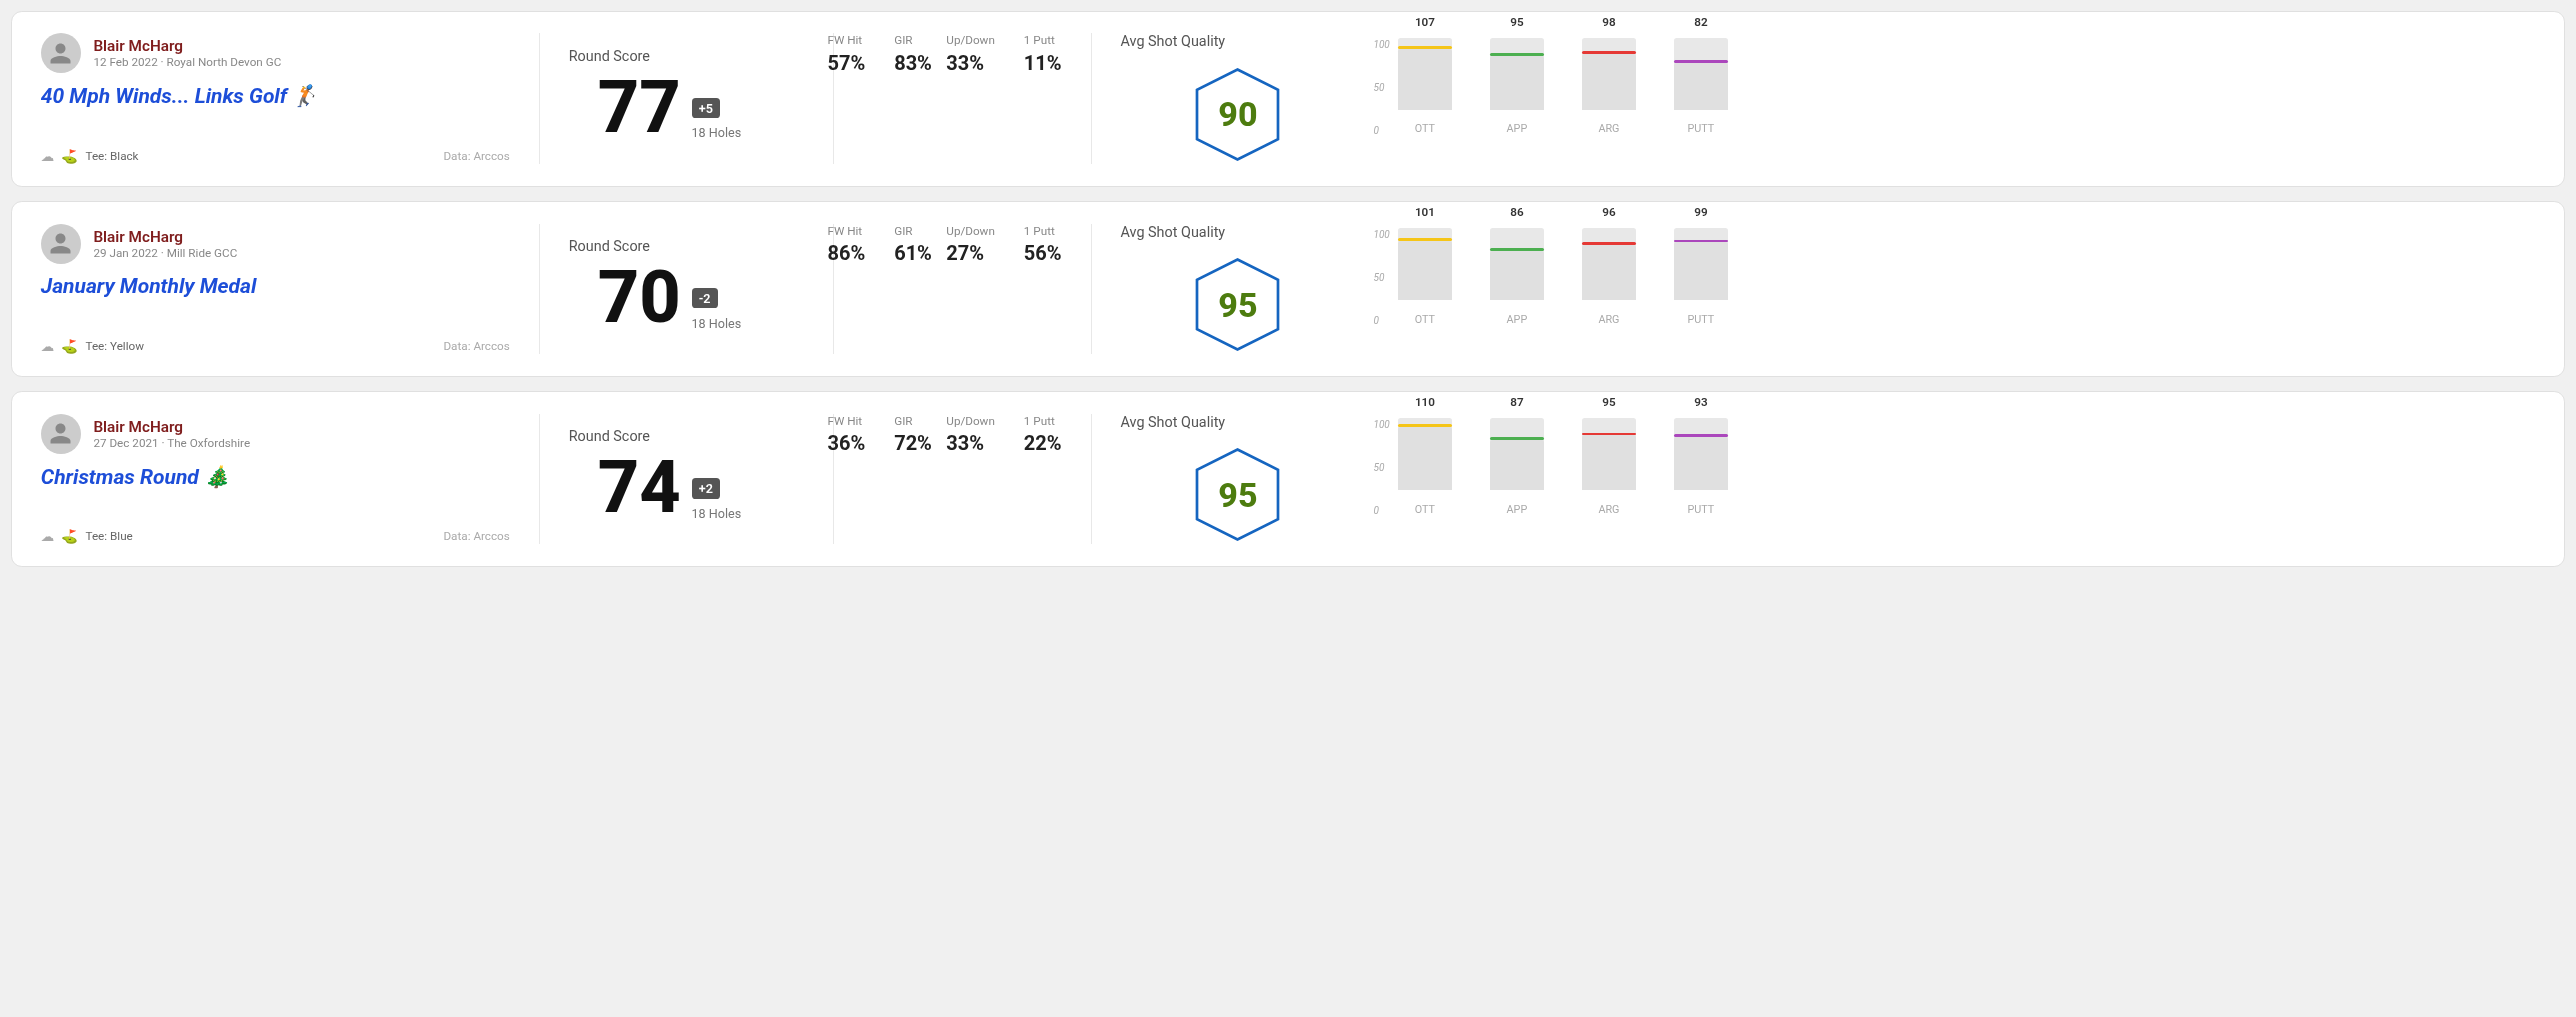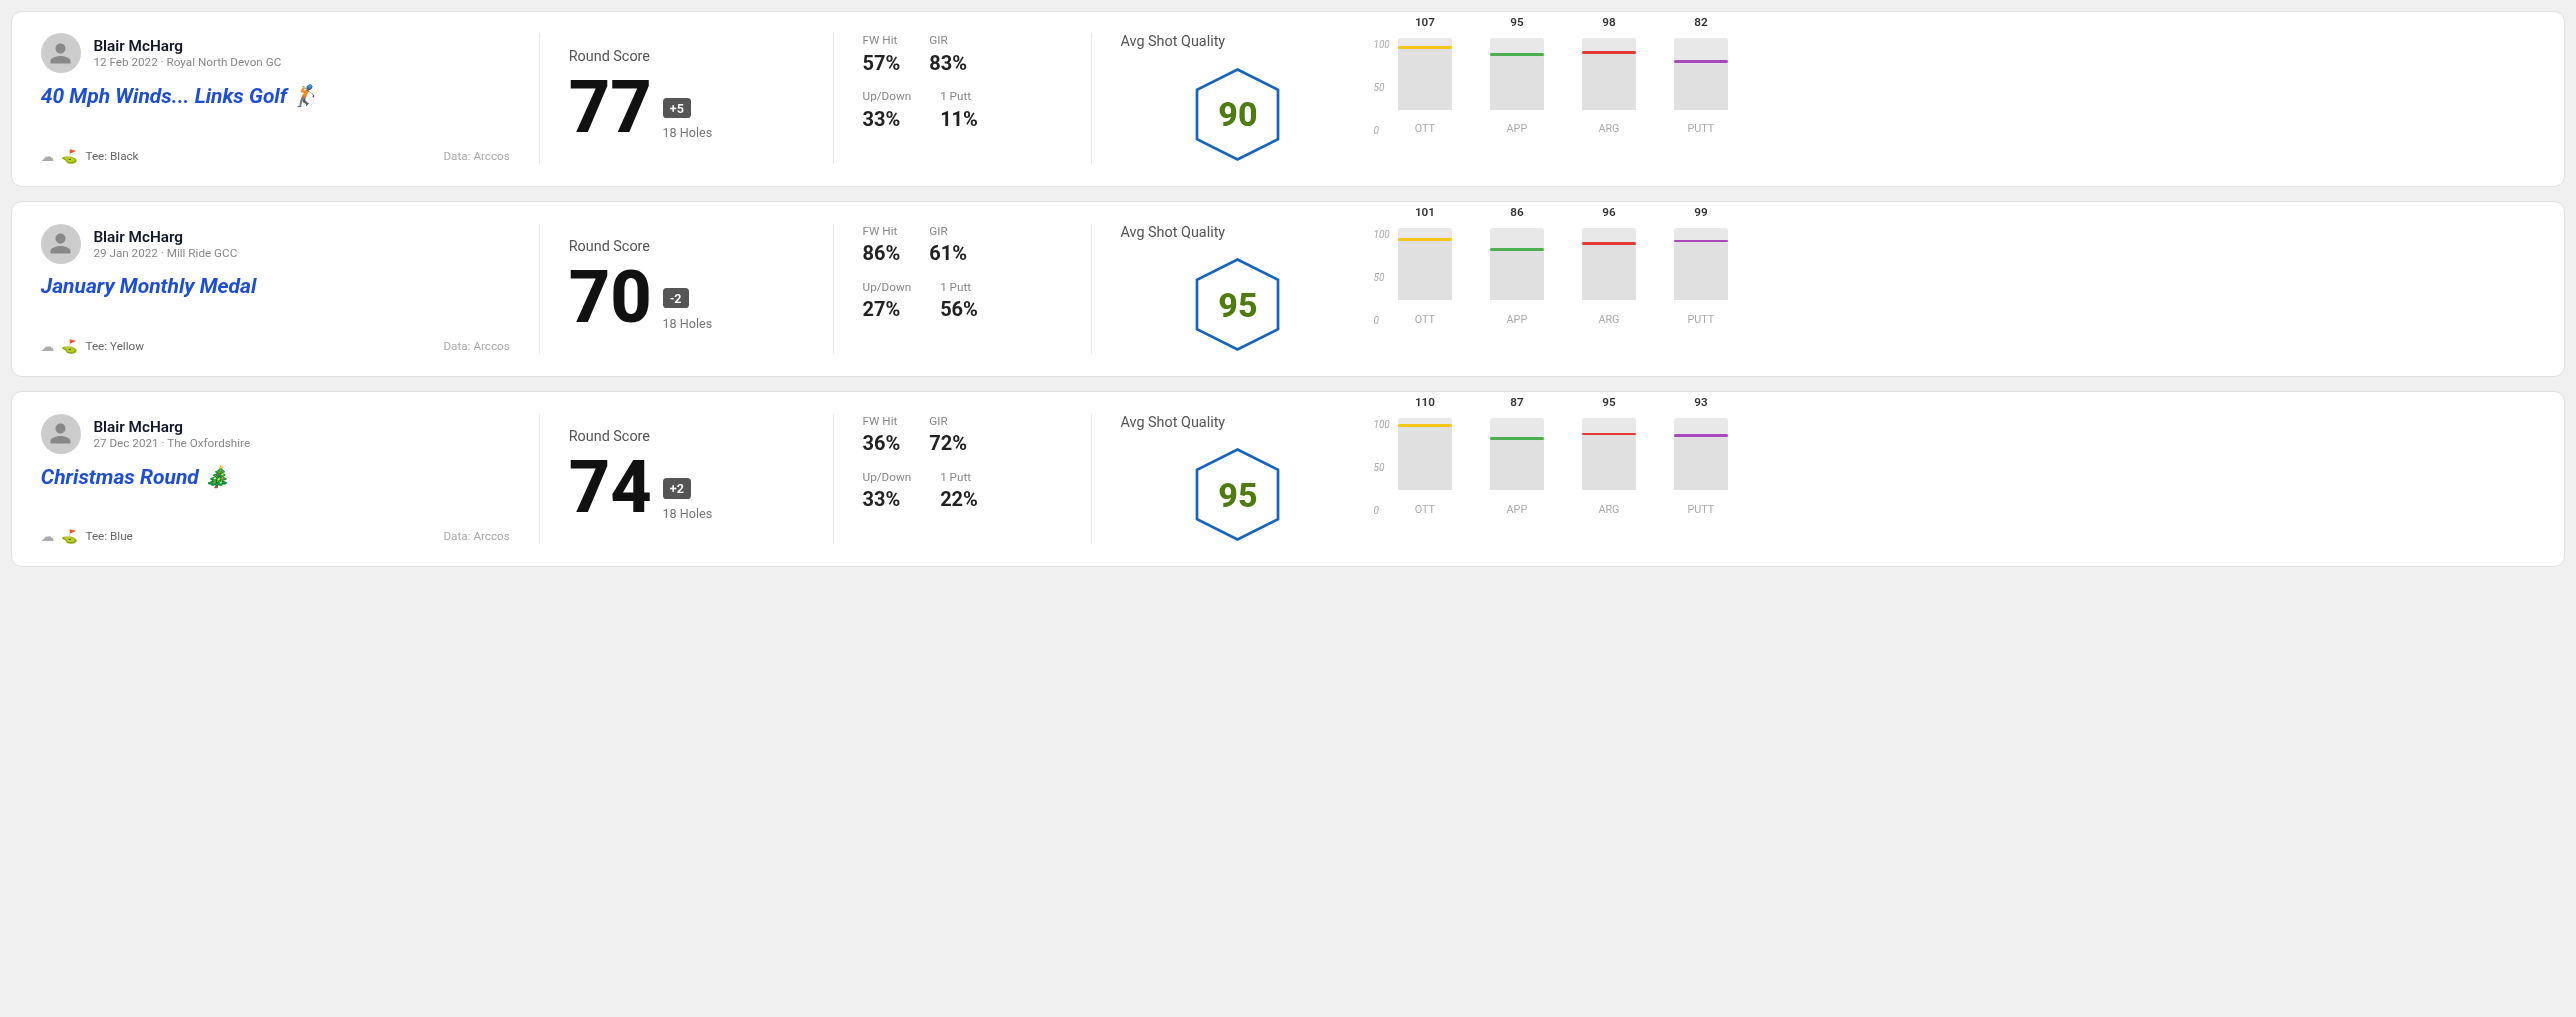--- a/index.html
+++ b/index.html
@@ -50,21 +50,21 @@
 
     .avatar-icon {
       width: 25px;
       height: 25px;
       fill: #888;
     }
 
     .user-info .user-name {
       font-size: 15.3px;
       font-weight: 600;
-      color: #0f172a;
+      color: #7f1d1d;
     }
 
     .user-info .user-meta {
       font-size: 11.7px;
       color: #888;
       margin-top: 0;
     }
 
     .round-title {
       font-size: 21px;
@@ -122,20 +122,21 @@
       font-size: 14.4px;
       color: #555;
       margin-bottom: 7.2px;
     }
 
     .score-row {
       display: flex;
       align-items: flex-end;
       gap: 10.8px;
       margin-bottom: 5.4px;
+      margin-left: 29px;
     }
 
     .score-number {
       font-size: 72px;
       font-weight: 800;
       color: #111;
       line-height: 1;
     }
 
     .score-badge {
@@ -153,22 +154,22 @@
       font-size: 12.6px;
       color: #777;
       margin-bottom: 3.6px;
     }
 
     
     .stats-section {
       width: 199px;
       flex-shrink: 0;
       display: flex;
-      flex-direction: column;
-      justify-content: flex-start;
+      flex-direction: row;
+      justify-content: flex-end;
       gap: 14.4px;
     }
 
     .stats-row {
       display: flex;
       gap: 29px;
     }
 
     .stat-item .stat-label {
       font-size: 11.7px;

